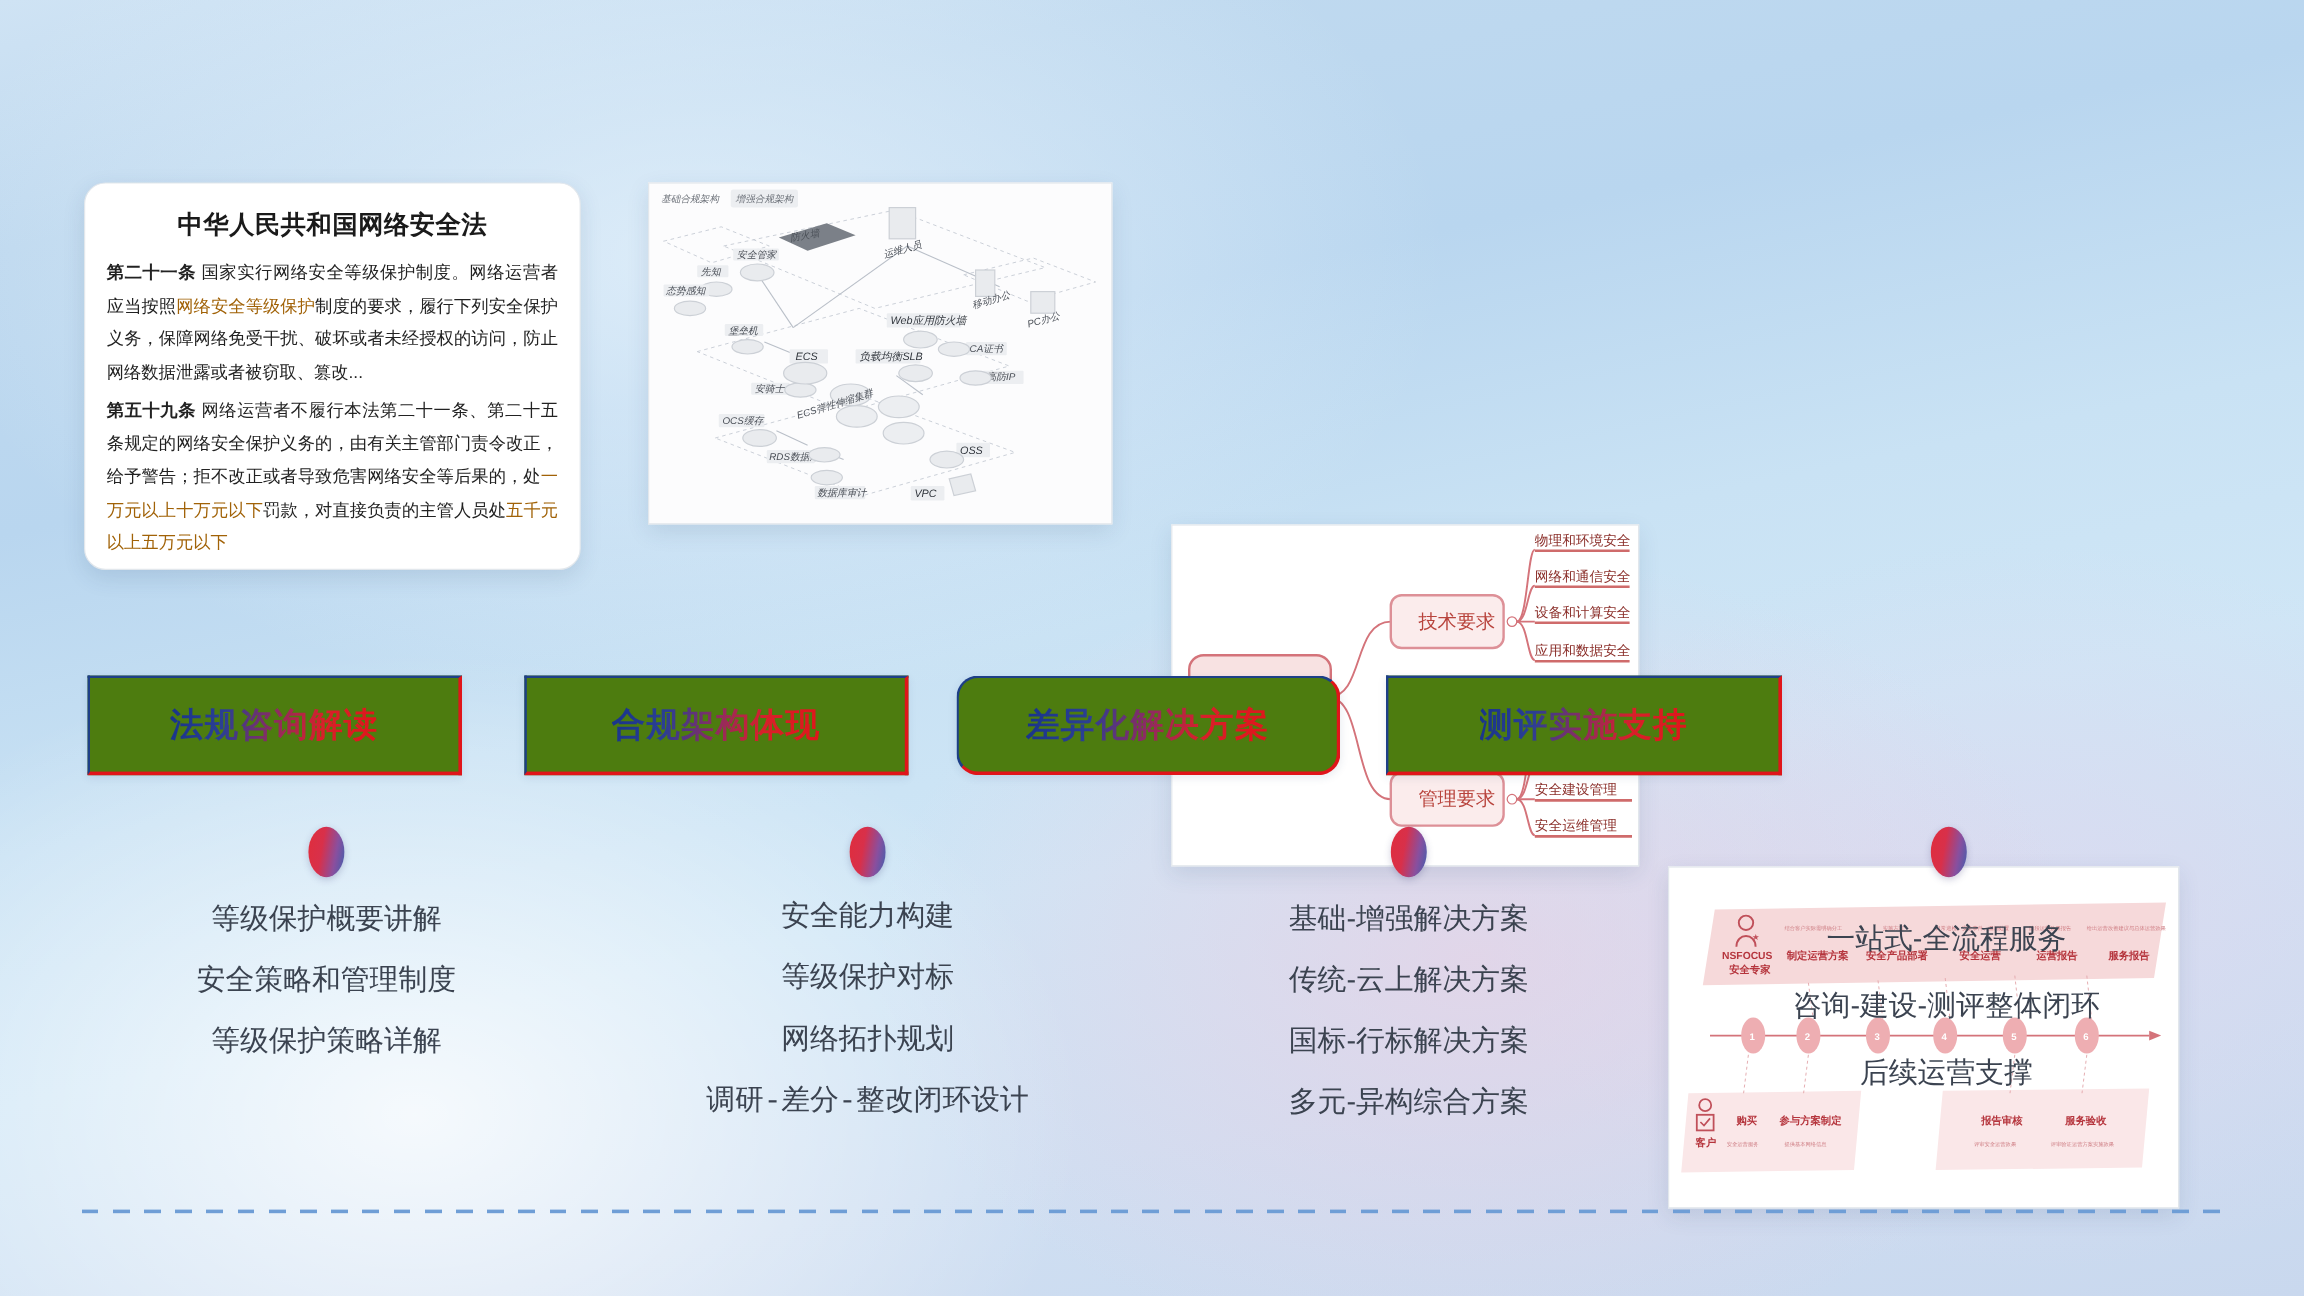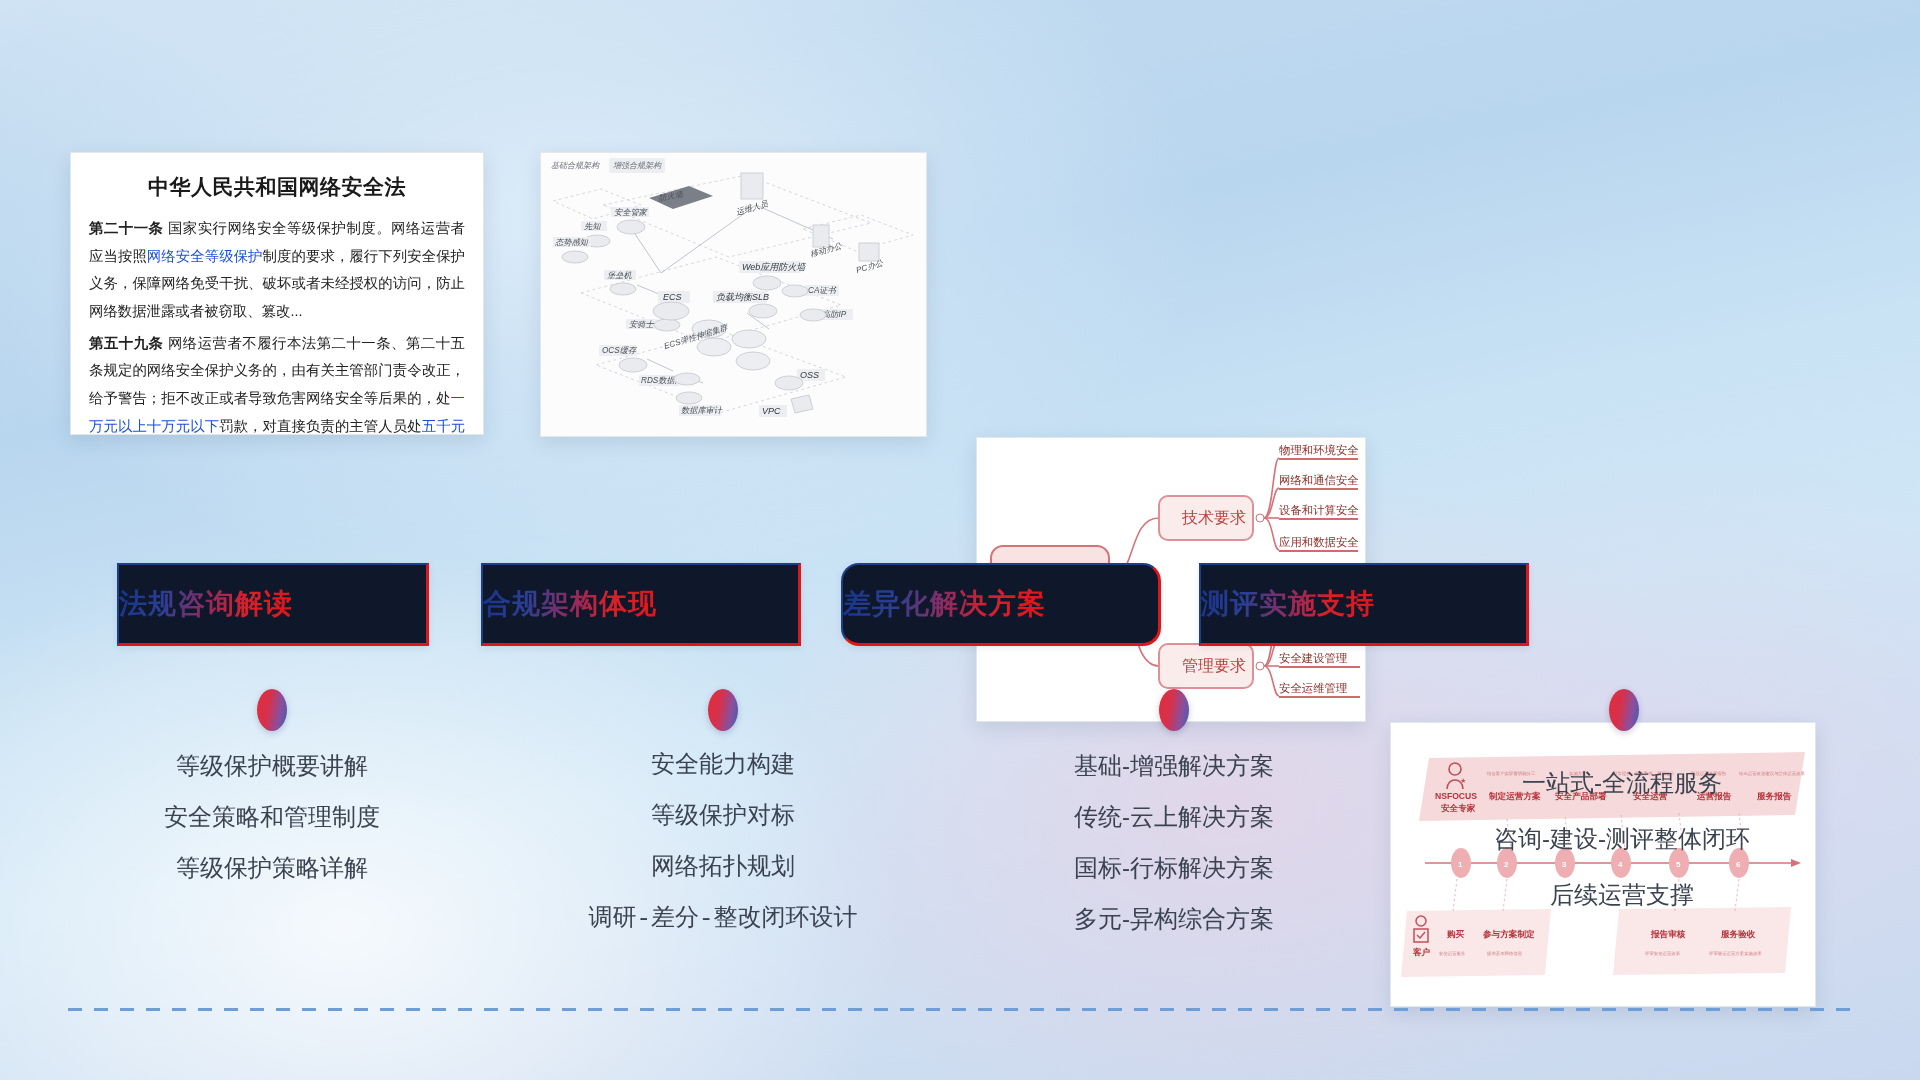--- a/index.html
+++ b/index.html
@@ -18,21 +18,21 @@
   
   .card{position:absolute;background:#fff;border:1px solid #e2e7ec;
         box-shadow:0 6px 18px rgba(40,70,110,.13);overflow:hidden;}
 
   
   .law{padding:14px 18px 10px 18px;box-sizing:border-box;}
   .law-title{text-align:center;font-weight:bold;font-size:21px;color:#1a1a1a;
              letter-spacing:.5px;margin:6px 0 14px 0;}
   .law-p{font-size:14.4px;line-height:1.92;color:#222;text-align:justify;margin:0 0 4px 0;}
   .law-p b{font-weight:bold;}
-  .law-p .r{color:#1d4ed8;}
+  .law-p .r{color:#a16207;}
 
   
   .arch{position:relative;background:#fcfcfd;font-style:italic;}
   .arch .tabs{position:absolute;left:6px;top:5px;display:flex;gap:6px;}
   .arch .tabs span{font-size:8px;color:#6a6f77;background:#eceef1;padding:2px 4px;border-radius:2px;}
   .arch .tabs span.t0{background:transparent;}
   .arch svg{position:absolute;left:0;top:0;}
   .nlabel{font-size:8.2px;fill:#4a4f57;font-family:"Liberation Sans",sans-serif;}
   .nlabel.b{font-size:9px;fill:#33383f;}
   .nbox{fill:#eceef1;stroke:none;}
@@ -57,25 +57,25 @@
   .nf-band{fill:#f6d9da;}
   .nf-band2{fill:#fae7e8;}
   .nf-main{fill:#b5343c;font-size:8.6px;font-weight:bold;font-family:"Liberation Sans",sans-serif;}
   .nf-sub{fill:#cf7f85;font-size:4.4px;font-family:"Liberation Sans",sans-serif;}
   .nf-ell{fill:#eeaeb2;}
   .nf-num{fill:#fff;font-size:8px;font-weight:bold;font-family:"Liberation Sans",sans-serif;}
   .nf-axis{stroke:#d4737a;stroke-width:1.4;}
   .nf-dash{stroke:#e4a9ad;stroke-width:.8;stroke-dasharray:2.5 2.5;}
 
   
-  .hbox{position:absolute;height:78px;background:#0f172a;
+  .hbox{position:absolute;height:78px;background:#4d7c0f;
         border-top:2px solid #1d3f87;border-left:2px solid #1d3f87;
         border-bottom:3px solid #e0151a;border-right:3px solid #e0151a;
-        display:flex;align-items:center;justify-content:flex-start;
-        box-shadow:0 2px 7px rgba(40,70,110,.10);margin-left:44px;}
+        display:flex;align-items:center;justify-content:center;
+        box-shadow:0 2px 7px rgba(40,70,110,.10);}
   .hbox span{font-size:28px;font-weight:bold;letter-spacing:1px;
     background:linear-gradient(100deg,#18348a 0%,#2b3f94 26%,#8e2b61 50%,#d8202a 72%,#e0151a 100%);
     -webkit-background-clip:text;background-clip:text;color:transparent;
     -webkit-text-fill-color:transparent;}
 
   
   .tline{position:absolute;left:68px;top:1008px;width:1784px;height:3px;
          background:repeating-linear-gradient(to right,#6f9ed6 0 14px,rgba(111,158,214,0) 14px 26px);}
   .tdot{position:absolute;width:30px;height:42px;border-radius:50%;
         background:linear-gradient(100deg,#e02d3c 0%,#d8304a 38%,#8a4f9e 72%,#3f5fae 100%);
@@ -83,21 +83,21 @@
 
   
   .blist{position:absolute;text-align:center;color:#3b4350;font-size:24px;line-height:51px;}
   .blist div{white-space:nowrap;}
 </style>
 </head>
 <body>
 
 <div class="stage">
 
-  <div class="card law" style="left:70px;top:152px;width:414px;height:283px;">
+  <div class="card law" style="left:70px;top:152px;width:414px;height:323px;border-radius:18px;">
     <div class="law-title">中华人民共和国网络安全法</div>
     <p class="law-p">
       <b>第二十一条</b><span> 国家实行网络安全等级保护制度。网络运营者应当按照</span><span class="r">网络安全等级保护</span><span>制度的要求，履行下列安全保护义务，保障网络免受干扰、破坏或者未经授权的访问，防止网络数据泄露或者被窃取、篡改...</span>
     </p>
     <p class="law-p">
       <b>第五十九条</b><span> 网络运营者不履行本法第二十一条、第二十五条规定的网络安全保护义务的，由有关主管部门责令改正，给予警告；拒不改正或者导致危害网络安全等后果的，处</span><span class="r">一万元以上十万元以下</span><span>罚款，对直接负责的主管人员处</span><span class="r">五千元以上五万元以下</span>
     </p>
   </div>
 
   <div class="card arch" style="left:540px;top:152px;width:385px;height:283px;">

